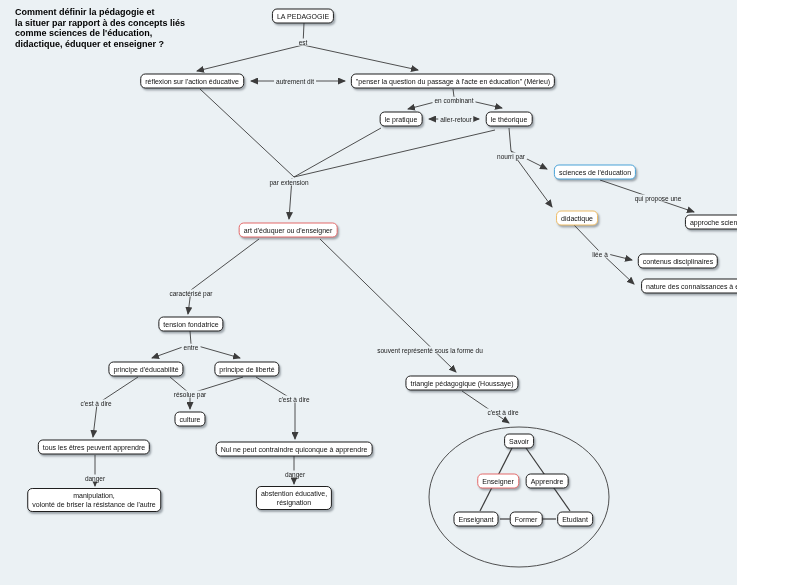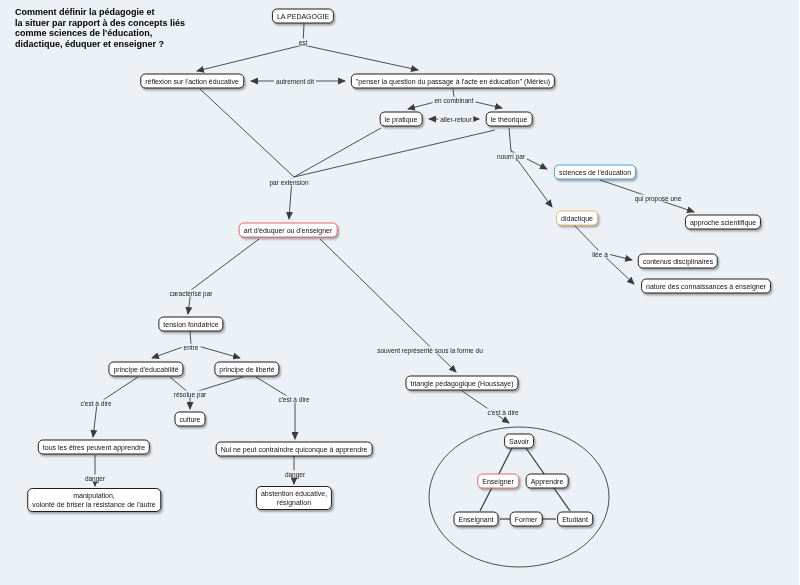--- a/index.html
+++ b/index.html
@@ -1,17 +1,17 @@
 <!DOCTYPE html>
 <html style="--color-bg: #ebf1f4; --color-line: #3c3c3c; --color-border: #1f1f1f; --color-red: #e46a6a; --color-blue: #4aa3d8; --color-orange: #eebc66;"><head>
 <meta charset="utf-8">
 <style>
   html,body{margin:0;padding:0;}
   .canvas{
-    position:relative;width:799px;height:585px;overflow:hidden;
+    position:relative;width:737px;height:585px;overflow:hidden;
     background:var(--color-bg,#ebf1f4);
     font-family:"Liberation Sans", sans-serif;
   }
   svg.wires{position:absolute;left:0;top:0;z-index:1;}
   .wires line,.wires polyline{stroke:var(--color-line,#3c3c3c);stroke-width:0.9;fill:none;}
   .wires .tri{stroke-width:1.2;}
   .wires ellipse{stroke:var(--color-line,#3c3c3c);stroke-width:0.9;fill:none;}
   .arrowhead{fill:var(--color-line,#3c3c3c);}
   .node{
     position:absolute;transform:translate(-50%,-50%);z-index:2;

